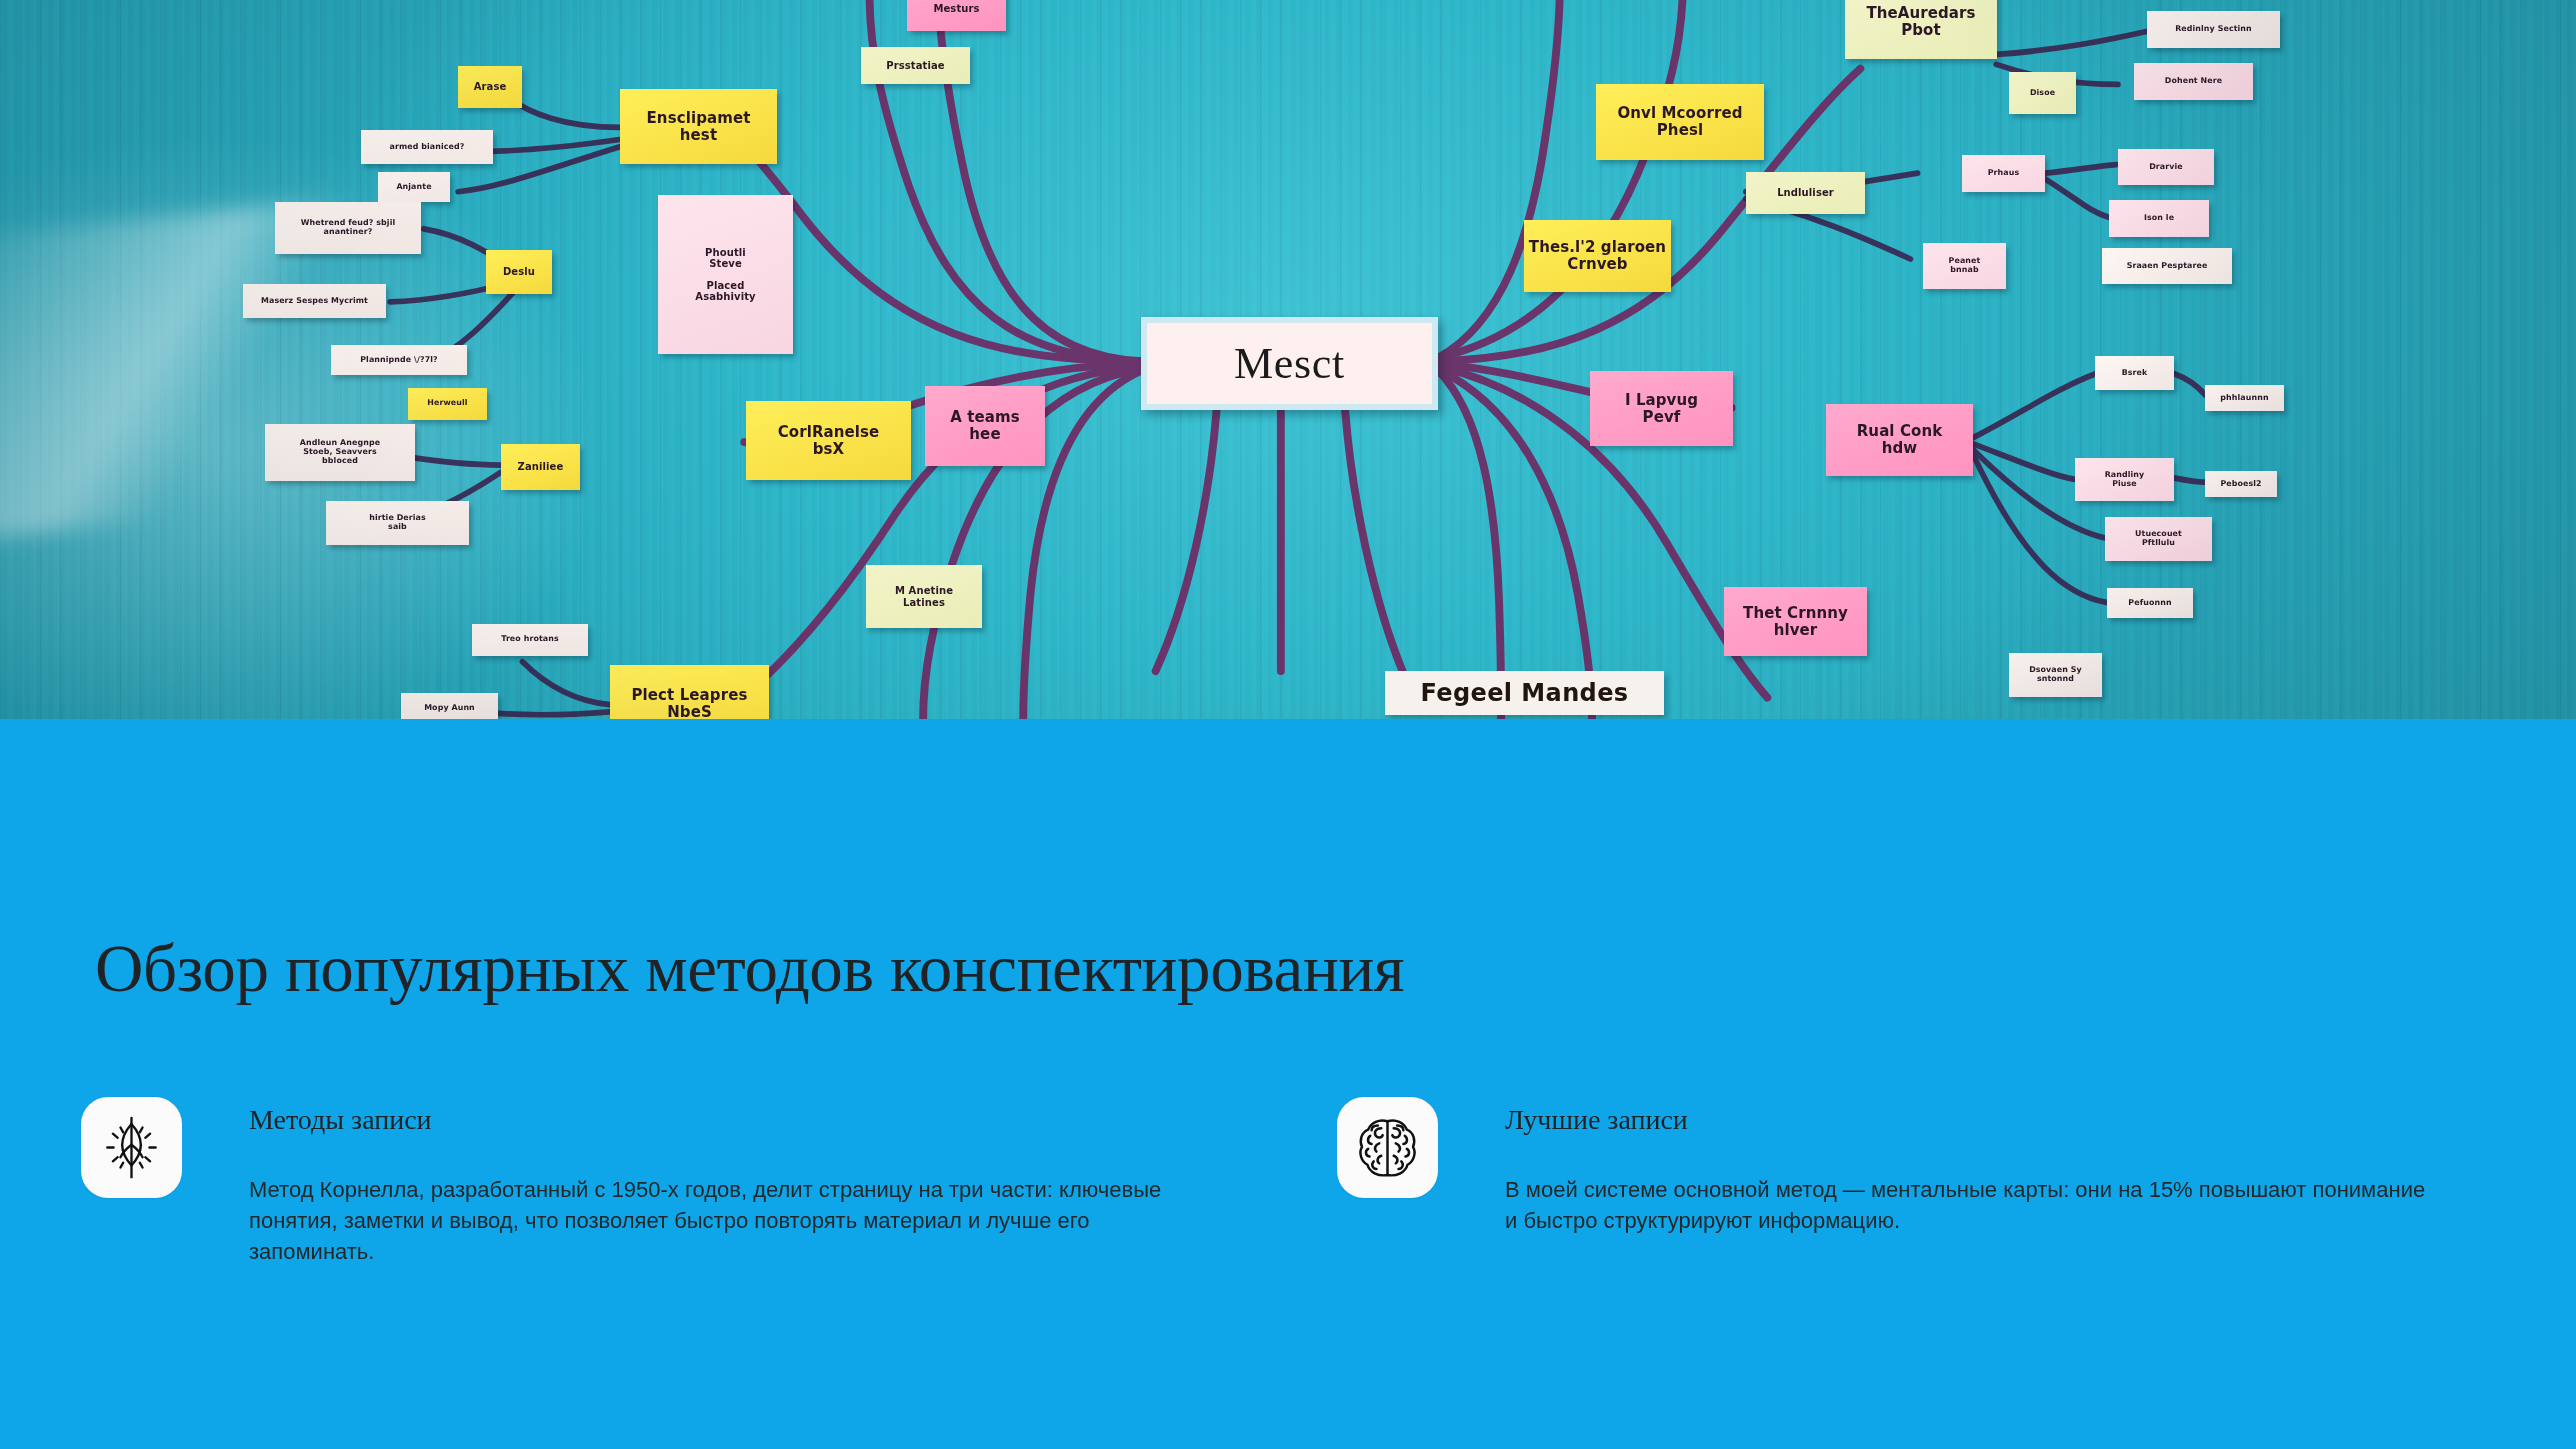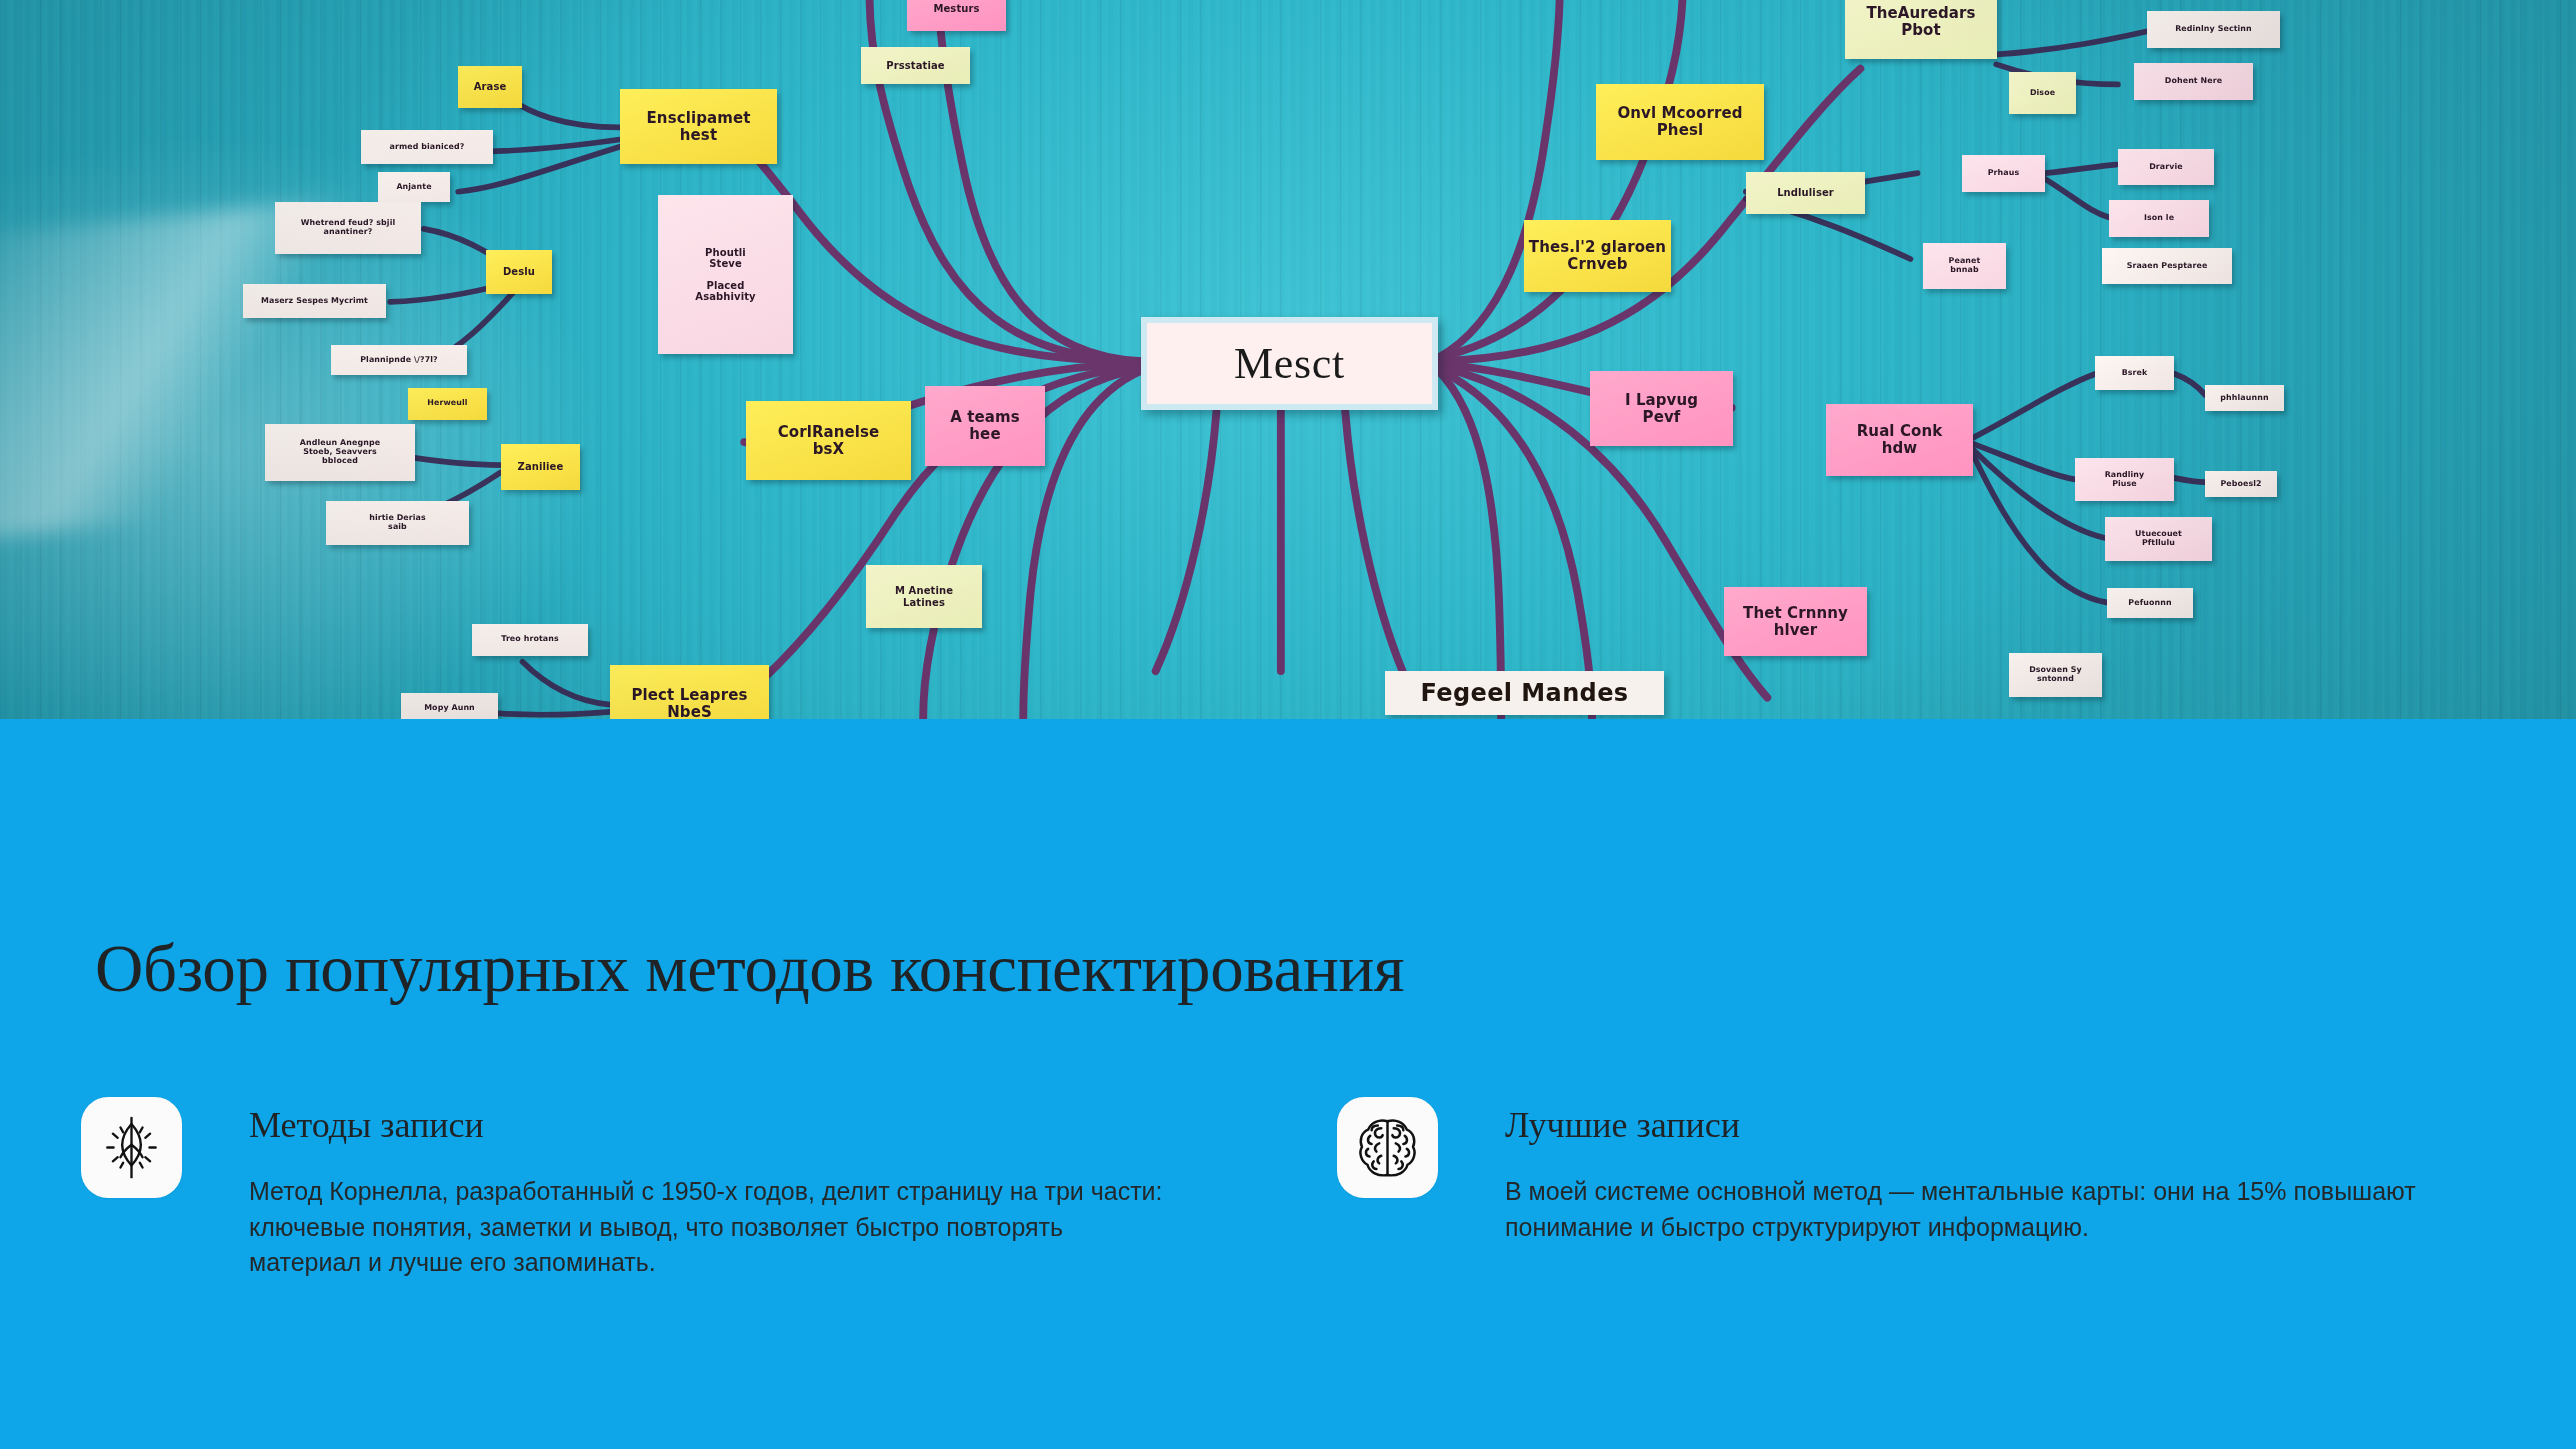--- a/index.html
+++ b/index.html
@@ -123,27 +123,27 @@
     position:absolute;left:0;top:8.6px;
     width:101px;height:101px;border-radius:27px;
     background:#fbfbfb;
     display:flex;align-items:center;justify-content:center;
     box-shadow:0 0.7px 2.1px rgba(0,0,0,.05);
   }
   .icon-badge svg{display:block;}
   .card-title{
     position:absolute;left:168px;top:15.7px;
     font-family:"Liberation Serif", serif;
-    font-size:36px;color:#1f2326;
+    font-size:28px;color:#1f2326;
     white-space:nowrap;
   }
   .card-body{
     position:absolute;left:168px;top:86px;width:930px;
     font-family:"Liberation Sans", sans-serif;
-    font-size:25px;line-height:1.42;color:#23282b;
+    font-size:22px;line-height:1.42;color:#23282b;
   }
 </style>
 </head>
 <body>
 
 <div class="hero">
   <div class="hero-streaks"></div>
   <div class="hero-streaks2"></div>
   <div class="hero-fold"></div>
 

